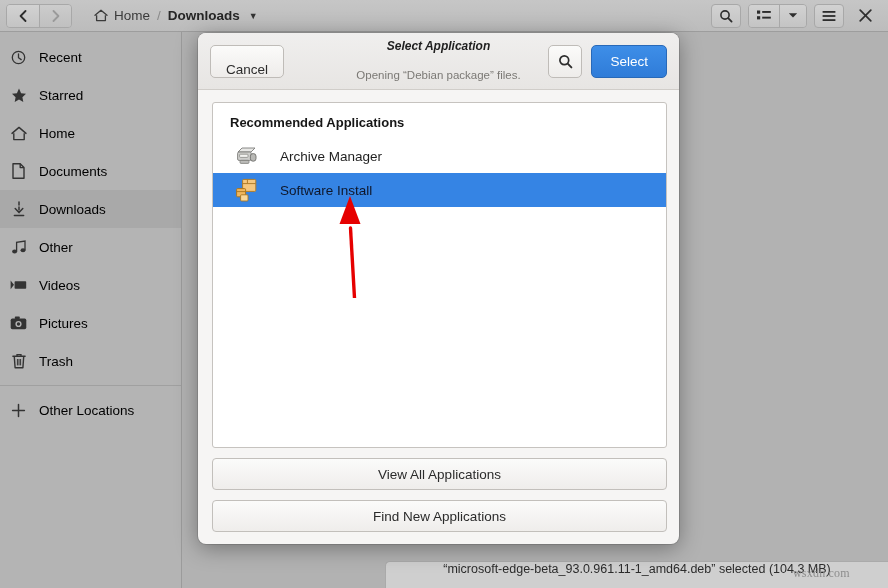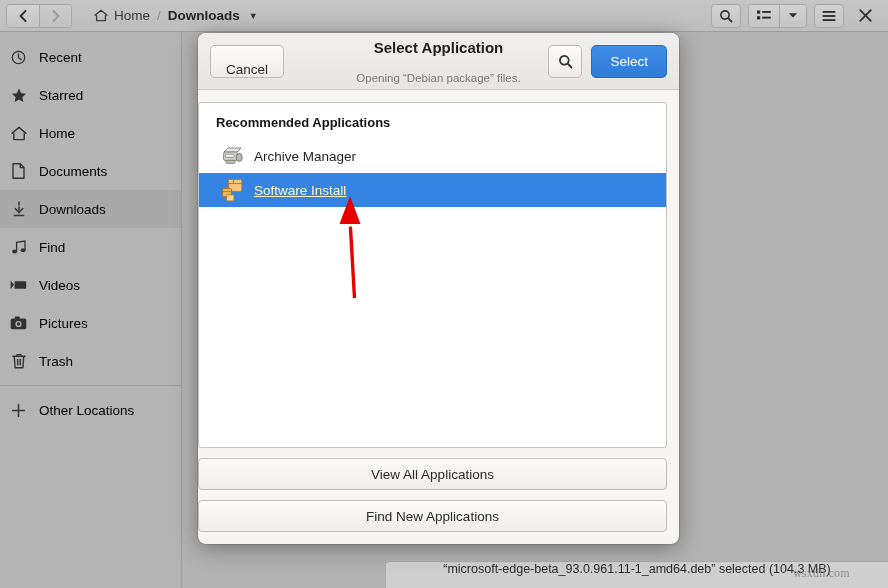--- a/index.html
+++ b/index.html
@@ -112,55 +112,55 @@
     background: linear-gradient(180deg, #fbfbfa, #eeecea);
     border: 1px solid #bfbcb8; border-radius: 5px;
     font-size: 13.5px; color: #2d2d2d;
     display: flex; align-items: flex-end;
   }
   .dlg-titles {
     position: absolute; left: 0; right: 0; top: 6px;
     display: flex; flex-direction: column; align-items: center;
     pointer-events: none;
   }
-  .dlg-title { font-size: 15px; font-weight: bold; color: #1f1f1f; }
+  .dlg-title { font-size: 12px; font-weight: bold; color: #1f1f1f; font-style: italic; }
   .dlg-sub { font-size: 11.5px; color: #7b7975; margin-top: 16px; }
   .dlg-right { margin-left: auto; display: flex; align-items: center; gap: 9px;
                position: relative; z-index: 2; }
   .dlg-search {
     width: 34px; height: 33px;
     background: linear-gradient(180deg, #fbfbfa, #eeecea);
     border: 1px solid #bfbcb8; border-radius: 5px;
     display: flex; align-items: center; justify-content: center;
     color: #2d2d2d; font-size: 13px;
   }
   .dlg-select {
     height: 33px; padding: 0 18px;
     background: linear-gradient(180deg, #3e8ee8, #2f7cd8);
     border: 1px solid #2869b8; border-radius: 5px;
     color: #fff; font-size: 13.5px;
     display: flex; align-items: center; text-align: right;
   }
-  .dlg-body { flex: 1; padding: 12px 12px 12px 0;
+  .dlg-body { flex: 1; padding: 12px 12px 12px 14px;
               display: flex; flex-direction: column; }
   .applist {
     flex: 1; background: #ffffff;
     border: 1px solid #c6c3bf; border-radius: 3px;
     overflow: hidden;
   }
   .group-head {
     padding: 12px 0 9px 17px;
     font-size: 13px; font-weight: bold; color: #171717;
   }
   .app-row {
     height: 34px; display: flex; align-items: center;
-    padding-left: 21px; gap: 8px;
+    padding-left: 21px; gap: 20px;
     font-size: 13.5px; color: #1f1f1f;
   }
-  .app-row.selected { background: #3584e4; color: #fef9c3; text-decoration: underline; }
+  .app-row.selected { background: #3584e4; color: #0f172a; }
   .app-icon { width: 26px; height: 26px; flex: 0 0 26px; position: relative; }
   .btm-btn {
     height: 32px; margin-top: 10px;
     background: linear-gradient(180deg, #fbfbfa, #efedeb);
     border: 1px solid #c2bfbb; border-radius: 4px;
     display: flex; align-items: center; justify-content: center;
     font-size: 13.5px; color: #2b2b2b;
   }
 
   
@@ -290,21 +290,21 @@
     </div>
 
     <div class="side-item">
       <span class="side-ico">
         <svg width="16" height="15" viewBox="0 0 16 15">
           <path d="M5.6 11.4 V2.4 L14 1 V10" fill="none" stroke="#333" stroke-width="1.3"></path>
           <ellipse cx="3.6" cy="11.6" rx="2.5" ry="2" fill="#333"></ellipse>
           <ellipse cx="12" cy="10.2" rx="2.5" ry="2" fill="#333"></ellipse>
         </svg>
       </span>
-      <span>Find</span>
+      <span>Other</span>
     </div>
 
     <div class="side-item">
       <span class="side-ico">
         <svg width="17" height="12" viewBox="0 0 17 12">
           <path d="M0.6 1.4 L4 5.8 L0.6 10.2 Z" fill="#333"></path>
           <rect x="4.6" y="2.2" width="11.6" height="7.6" rx="0.8" fill="#333"></rect>
         </svg>
       </span>
       <span>Videos</span>

